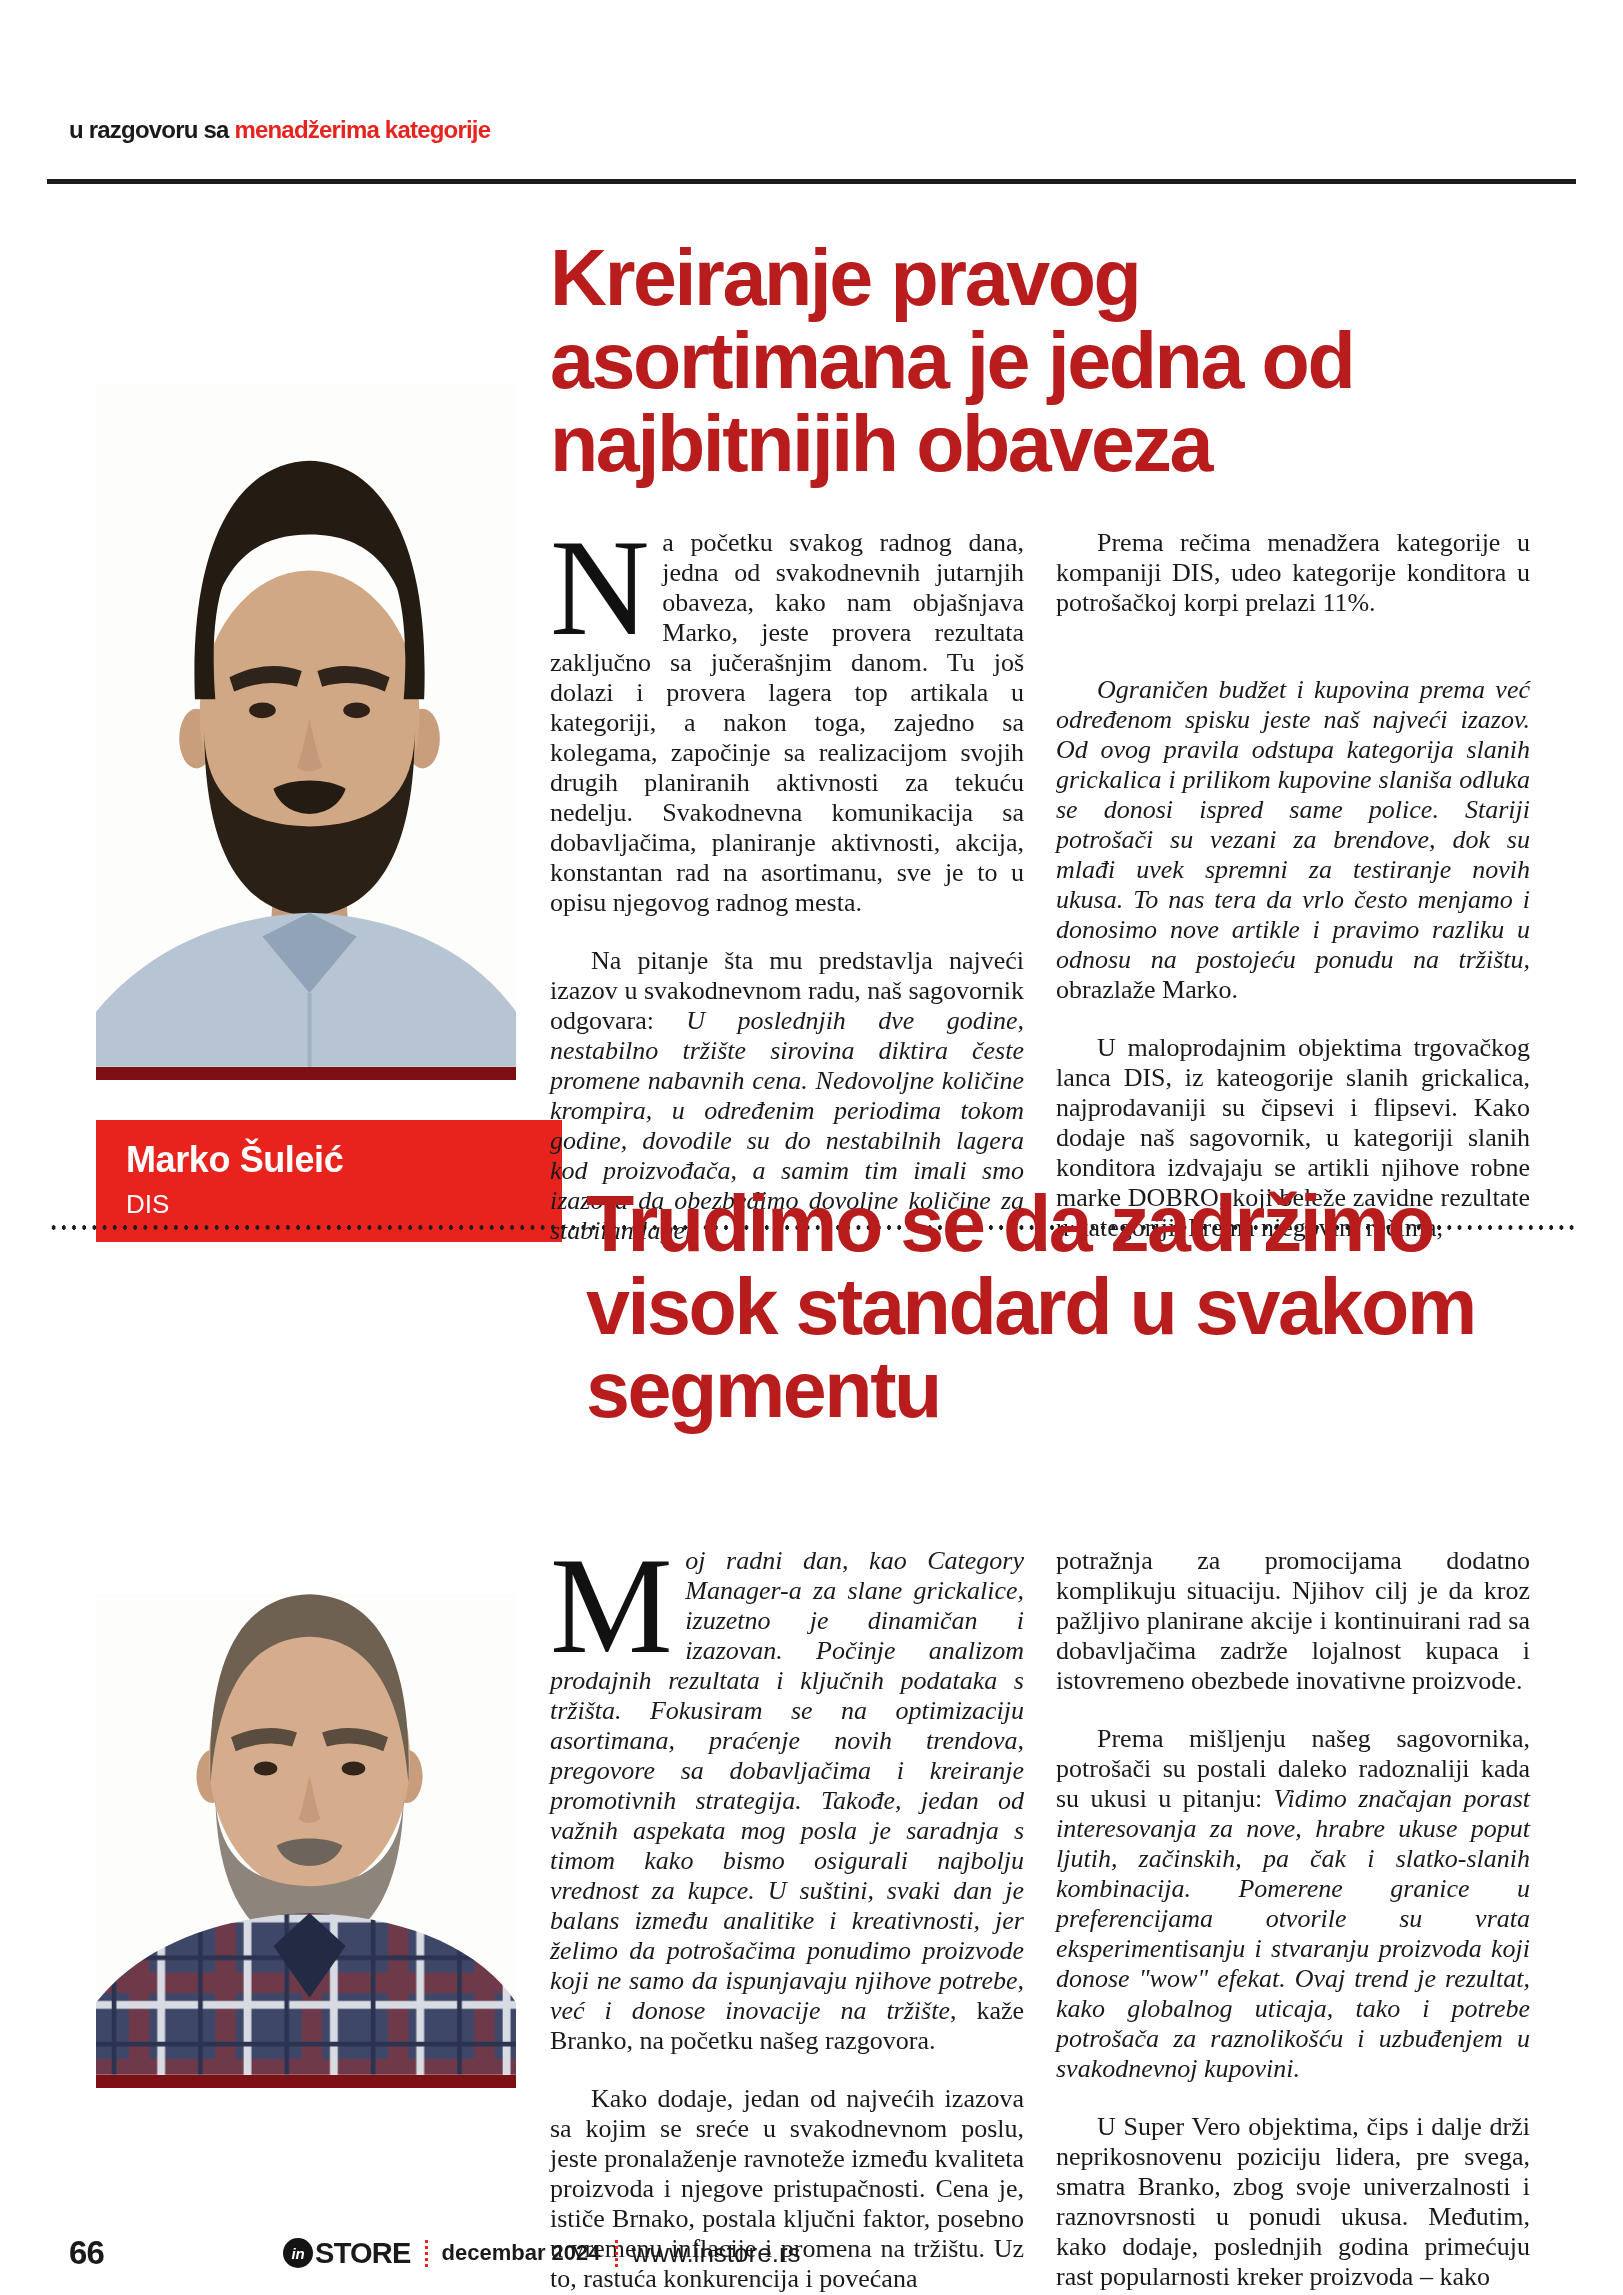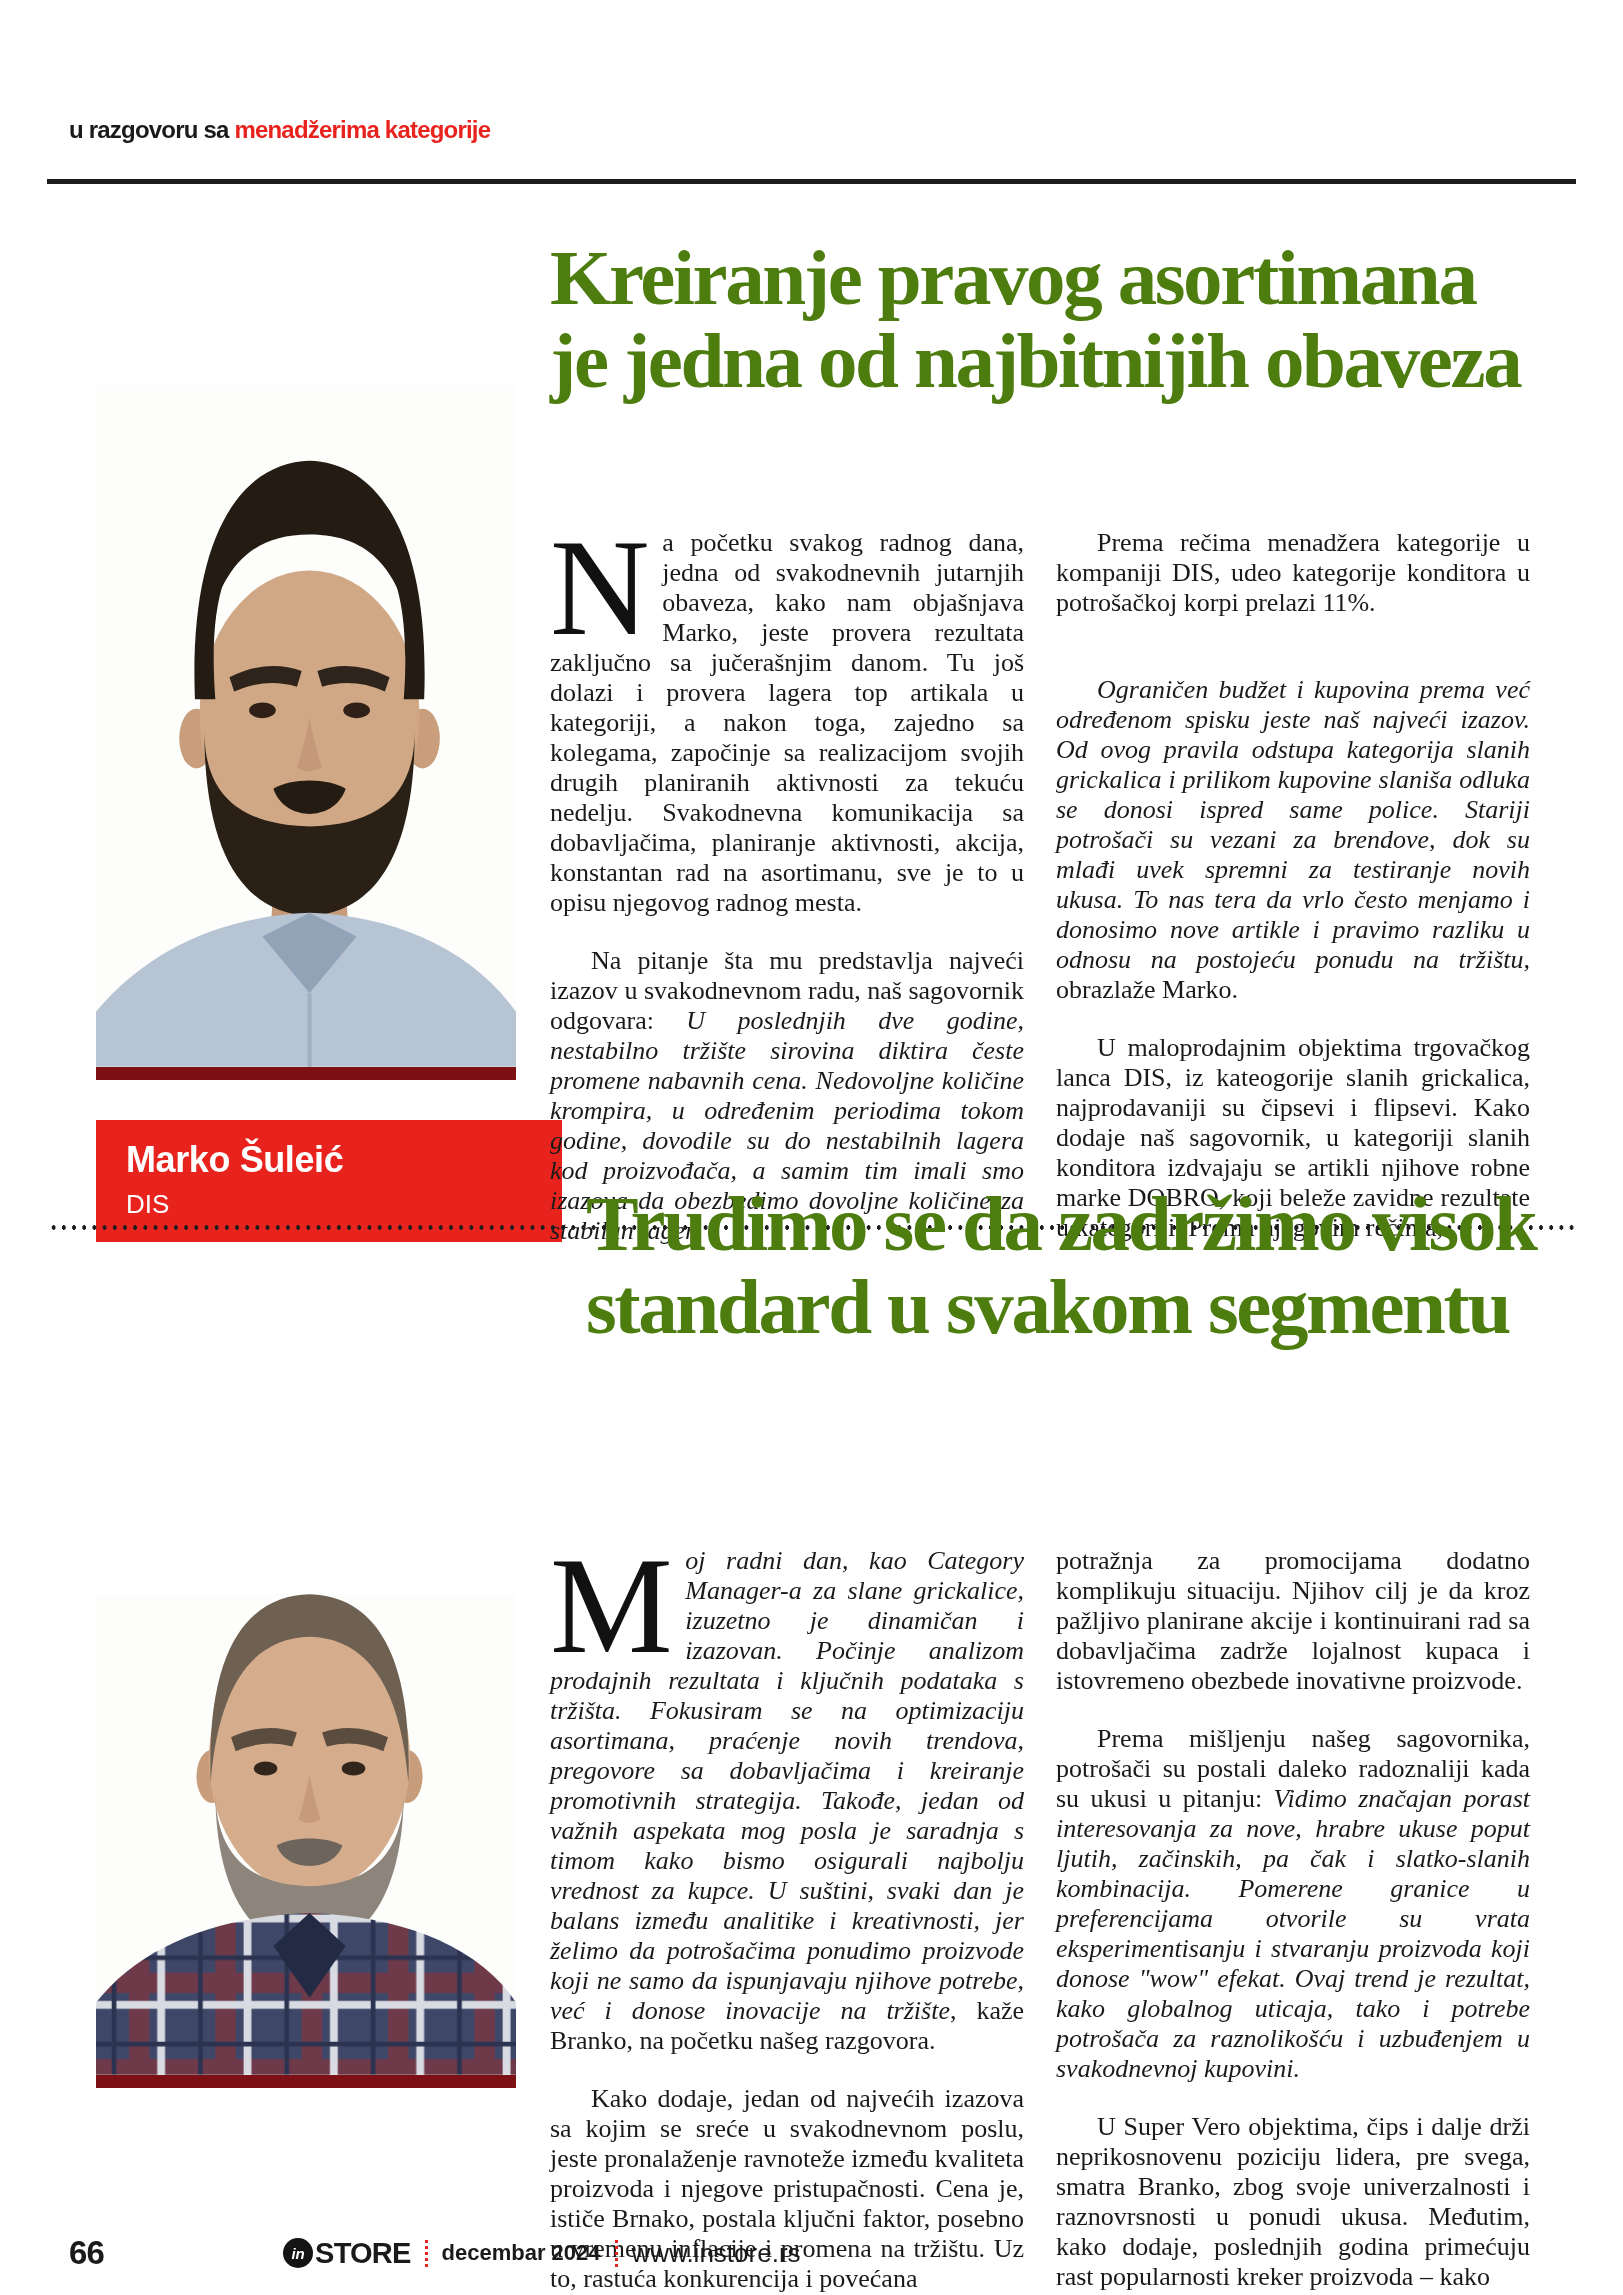--- a/index.html
+++ b/index.html
@@ -12,21 +12,21 @@
     position:absolute;left:69px;top:116px;
     font-family:"Liberation Sans",sans-serif;font-weight:700;
     font-size:24px;letter-spacing:-0.8px;white-space:nowrap;
   }
   .strap .red{color:#e8231e;}
   .top-rule{position:absolute;left:47px;top:179px;width:1529px;height:4.7px;background:#1c1c1c;}
 
   
   .big-title{
     position:absolute;left:550px;width:991px;
-    font-family:Liberation Serif, serif;font-weight:700;color:#4d7c0f;
+    font-family:Liberation Sans, sans-serif;font-weight:700;color:#b91c1c;
     font-size:79px;line-height:83px;letter-spacing:-2.4px;
   }
   .title-1{top:236px;}
   .title-2{top:1182px;margin-left:36px;}
 
   
   .photo-block{position:absolute;left:96px;width:420px;}
   .photo-block-1{top:385px;}
   .photo-block-2{top:1594px;}
   .photo-frame{display:block;width:420px;background:#ffffff;}

